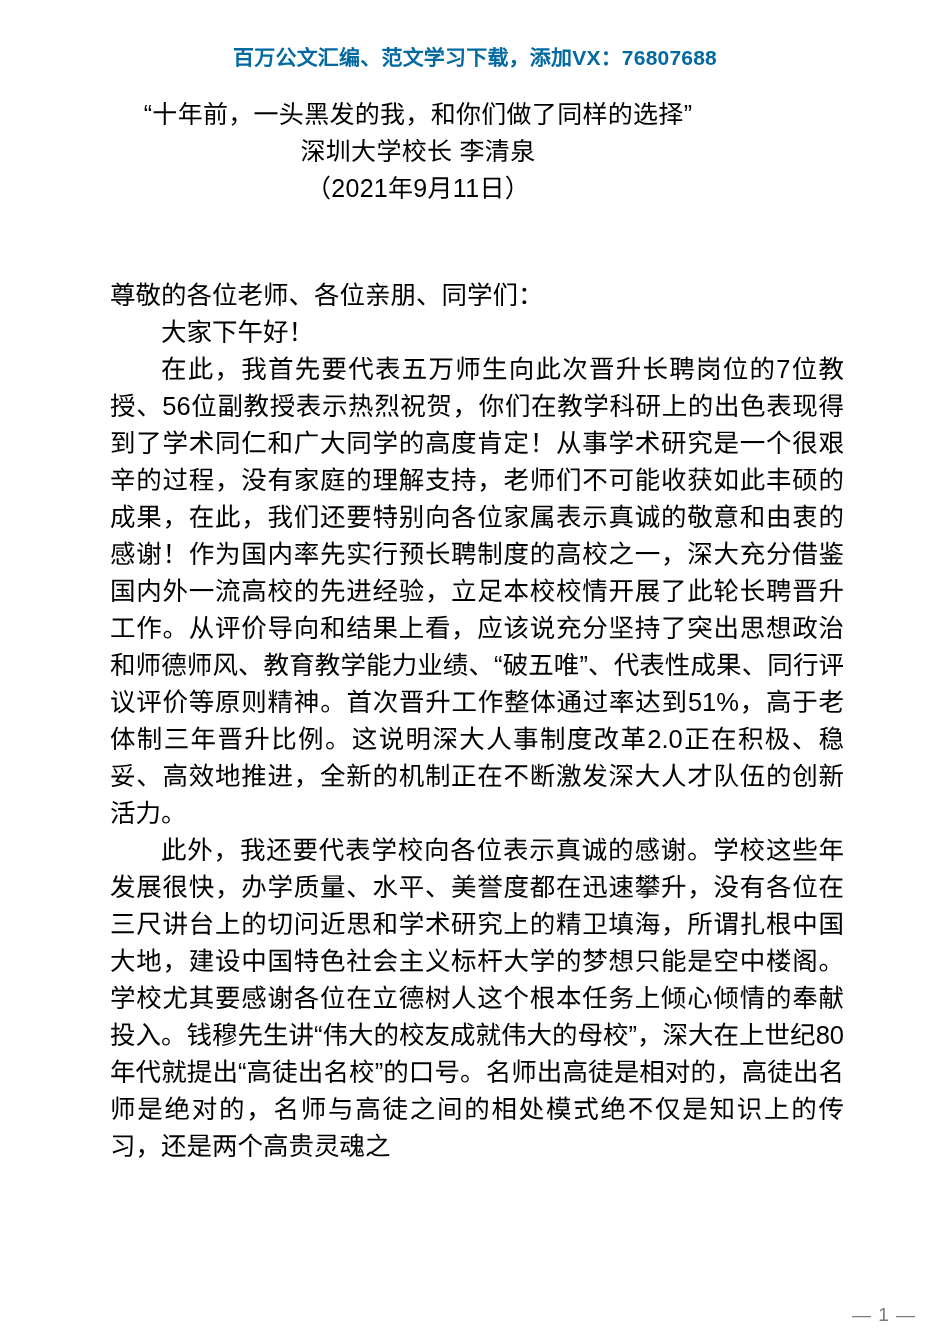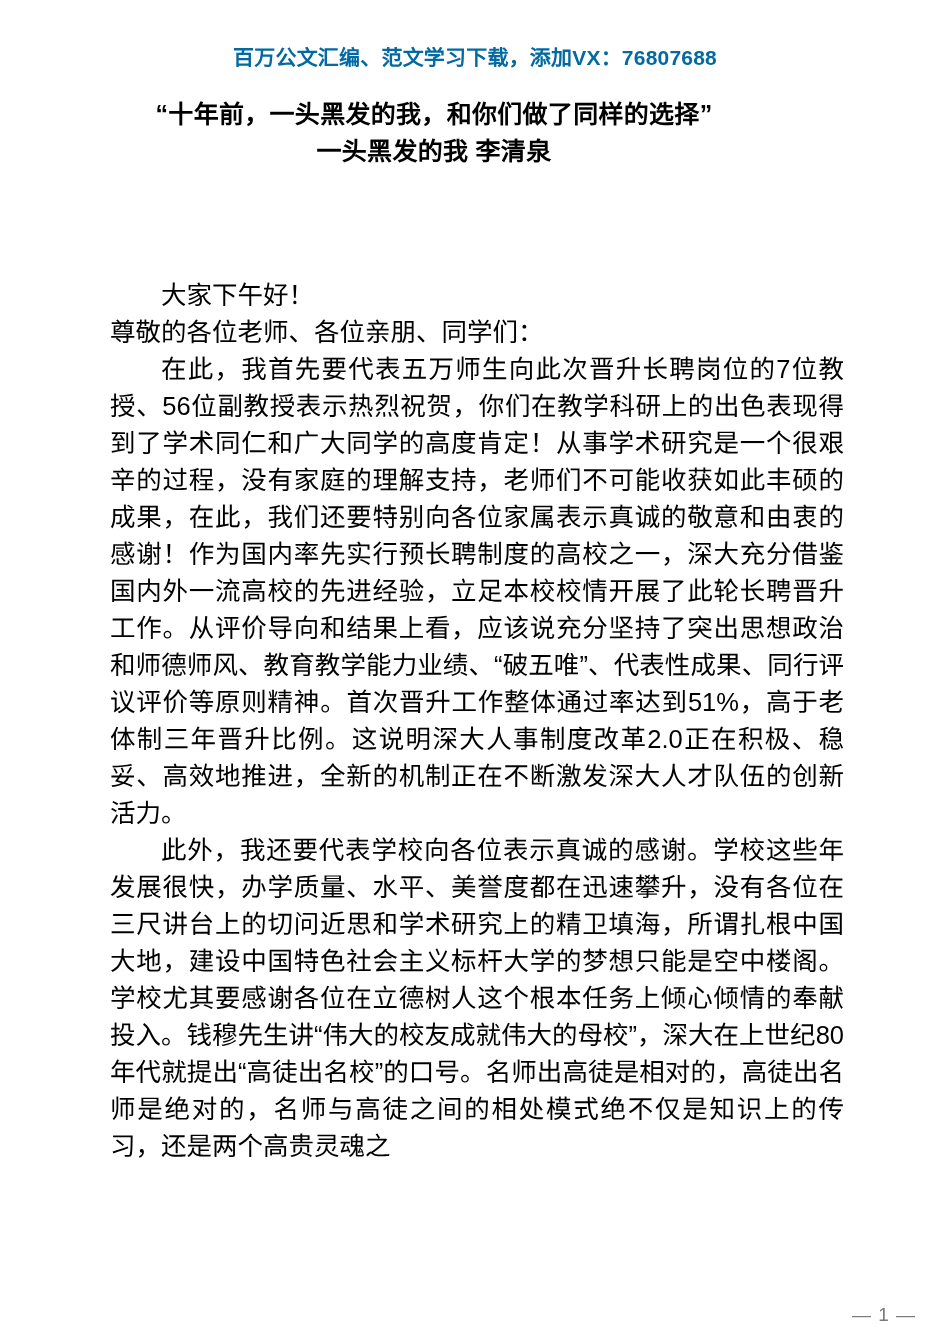--- a/index.html
+++ b/index.html
@@ -31,24 +31,23 @@
     font-size: 21px;
     font-weight: bold;
     letter-spacing: 0.2px;
     white-space: nowrap;
   }
 
   
   .title-block {
     position: absolute;
     top: 96px;
-    left: 16px;
+    left: 0;
     width: 836px;
     text-align: center;
-    font-weight: bold;
   }
   .title-line {
     font-size: 25px;
     line-height: 37px;
     white-space: nowrap;
     letter-spacing: 0.3px;
   }
 
   
   .body-block {
@@ -83,25 +82,26 @@
 </style>
 </head>
 <body>
 
 <div id="page">
 
   <div class="promo" style="color: #0369a1;">百万公文汇编、范文学习下载，添加VX：76807688</div>
 
   <div class="title-block">
     <div class="title-line">“十年前，一头黑发的我，和你们做了同样的选择”</div>
-    <div class="title-line">一头黑发的我  李清泉</div>
+    <div class="title-line">深圳大学校长  李清泉</div>
+    <div class="title-line">（2021年9月11日）</div>
   </div>
 
   <div class="body-block">
+    <p class="para">尊敬的各位老师、各位亲朋、同学们：</p>
     <p class="para indent">大家下午好！</p>
-    <p class="para">尊敬的各位老师、各位亲朋、同学们：</p>
     <p class="para indent">在此，我首先要代表五万师生向此次晋升长聘岗位的7位教授、56位副教授表示热烈祝贺，你们在教学科研上的出色表现得到了学术同仁和广大同学的高度肯定！从事学术研究是一个很艰辛的过程，没有家庭的理解支持，老师们不可能收获如此丰硕的成果，在此，我们还要特别向各位家属表示真诚的敬意和由衷的感谢！作为国内率先实行预长聘制度的高校之一，深大充分借鉴国内外一流高校的先进经验，立足本校校情开展了此轮长聘晋升工作。从评价导向和结果上看，应该说充分坚持了突出思想政治和师德师风、教育教学能力业绩、“破五唯”、代表性成果、同行评议评价等原则精神。首次晋升工作整体通过率达到51%，高于老体制三年晋升比例。这说明深大人事制度改革2.0正在积极、稳妥、高效地推进，全新的机制正在不断激发深大人才队伍的创新活力。</p>
     <p class="para indent">此外，我还要代表学校向各位表示真诚的感谢。学校这些年发展很快，办学质量、水平、美誉度都在迅速攀升，没有各位在三尺讲台上的切问近思和学术研究上的精卫填海，所谓扎根中国大地，建设中国特色社会主义标杆大学的梦想只能是空中楼阁。学校尤其要感谢各位在立德树人这个根本任务上倾心倾情的奉献投入。钱穆先生讲“伟大的校友成就伟大的母校”，深大在上世纪80年代就提出“高徒出名校”的口号。名师出高徒是相对的，高徒出名师是绝对的，名师与高徒之间的相处模式绝不仅是知识上的传习，还是两个高贵灵魂之</p>
   </div>
 
   <div class="footer">— 1 —</div>
 
 </div>
 
 </body></html>

